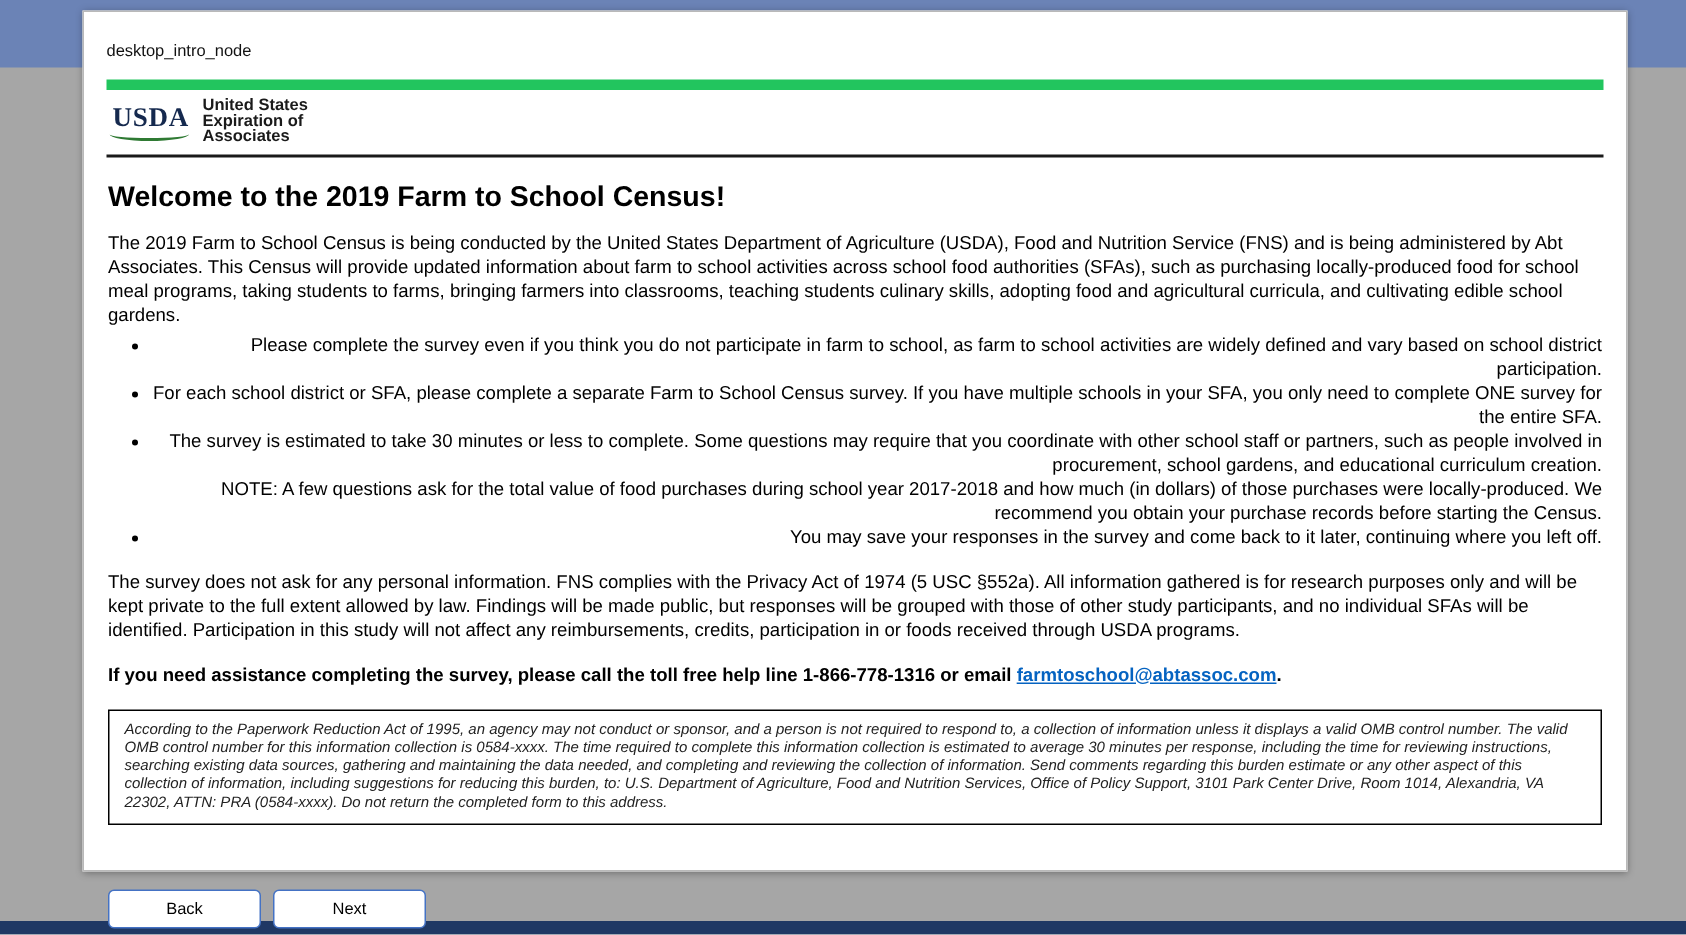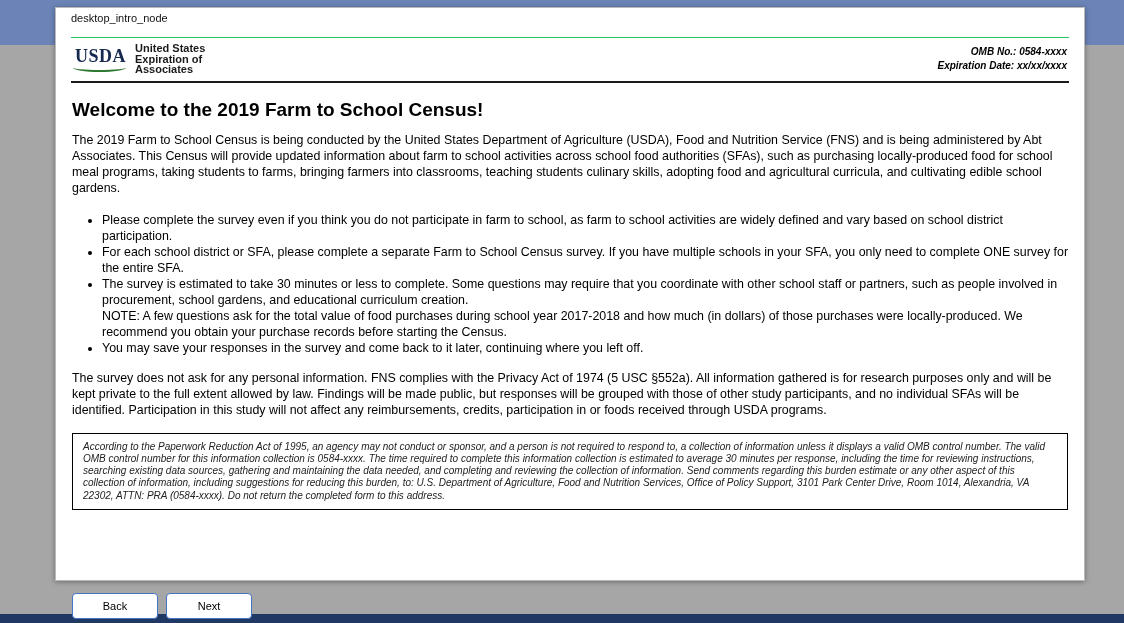--- a/index.html
+++ b/index.html
@@ -18,27 +18,27 @@
     background: #1f3864;
   }
   .card {
     position: absolute; left: 55px; top: 7px; width: 1030px; height: 574px;
     background: #ffffff;
     border: 1px solid #b9b9b9;
     box-shadow: 0 1px 5px rgba(0,0,0,0.35);
     padding: 0 15px;
   }
   .node-label {
-    margin-top: 4px;
+    margin-top: 20px;
     font-size: 11px;
     color: #111;
   }
   .survey-header {
     margin-top: 13px;
-    border-top: 1px solid #22c55e;
+    border-top: 7px solid #22c55e;
     border-bottom: 2px solid #1a1a1a;
     padding: 5px 2px 6px 2px;
     display: flex;
     justify-content: space-between;
     align-items: center;
   }
   .logo { display: flex; align-items: center; gap: 7px; }
   .usda-mark {
     font-family: "Liberation Serif", serif;
     font-weight: bold;
@@ -75,22 +75,23 @@
     color: #000;
     line-height: 16px;
   }
   .content h1 {
     margin-top: 19px;
     font-size: 19px;
     font-weight: bold;
   }
   .content p { margin-top: 14px; }
   .content ul {
-    margin: 16px 0 0 30px;
+    margin: 4px 0 0 30px;
     padding: 0;
+    text-align: right;
   }
   .content ul li {
     white-space: pre-line;
     margin: 0;
   }
   .bold-para { font-weight: bold; }
   a.email-link {
     color: #0563c1;
     text-decoration: underline;
     font-weight: bold;
@@ -103,21 +104,21 @@
     font-size: 10px;
     font-style: italic;
     color: #222;
     line-height: 12.3px;
   }
   .button-row {
     position: absolute; left: 72px; top: 593px;
     display: flex; gap: 8px;
   }
   .nav-button {
-    width: 86px; height: 26px;
+    width: 102px; height: 26px;
     background: #ffffff;
     border: 1px solid #4472c4;
     border-radius: 4px;
     font-family: "Liberation Sans", sans-serif;
     font-size: 11px;
     color: #000;
     cursor: pointer;
   }
 </style>
 </head>
@@ -132,37 +133,34 @@
 
   <div class="survey-header">
     <div class="logo">
       <span class="usda-mark">USDA</span>
       <span class="org-lines">
         <span>United States</span><br>
         <span>Expiration of</span><br>
         <span>Associates</span>
       </span>
     </div>
-    <div class="omb-block">
-      <div>OMB No.: 0584-xxxx</div>
-      <div>Expiration Date: xx/xx/xxxx</div>
-    </div>
   </div>
 
   <div class="content">
     <h1>Welcome to the 2019 Farm to School Census!</h1>
     <p>The 2019 Farm to School Census is being conducted by the United States Department of Agriculture (USDA), Food and Nutrition Service (FNS) and is being administered by Abt Associates. This Census will provide updated information about farm to school activities across school food authorities (SFAs), such as purchasing locally-produced food for school meal programs, taking students to farms, bringing farmers into classrooms, teaching students culinary skills, adopting food and agricultural curricula, and cultivating edible school gardens.</p>
     <ul>
         <li>Please complete the survey even if you think you do not participate in farm to school, as farm to school activities are widely defined and vary based on school district participation.</li>
         <li>For each school district or SFA, please complete a separate Farm to School Census survey. If you have multiple schools in your SFA, you only need to complete ONE survey for the entire SFA.</li>
         <li>The survey is estimated to take 30 minutes or less to complete. Some questions may require that you coordinate with other school staff or partners, such as people involved in procurement, school gardens, and educational curriculum creation.
 NOTE: A few questions ask for the total value of food purchases during school year 2017-2018 and how much (in dollars) of those purchases were locally-produced. We recommend you obtain your purchase records before starting the Census.</li>
         <li>You may save your responses in the survey and come back to it later, continuing where you left off.</li>
       </ul>
     <p>The survey does not ask for any personal information. FNS complies with the Privacy Act of 1974 (5 USC §552a). All information gathered is for research purposes only and will be kept private to the full extent allowed by law.  Findings will be made public, but responses will be grouped with those of other study participants, and no individual SFAs will be identified. Participation in this study will not affect any reimbursements, credits, participation in or foods received through USDA programs.</p>
+    <p class="bold-para"><span>If you need assistance completing the survey, please call the toll free help line 1-866-778-1316 or email </span><a class="email-link" href="#">farmtoschool@abtassoc.com</a><span>.</span></p>
     <div class="pra-box">According to the Paperwork Reduction Act of 1995, an agency may not conduct or sponsor, and a person is not required to respond to, a collection of information unless it displays a valid OMB control number. The valid OMB control number for this information collection is 0584-xxxx. The time required to complete this information collection is estimated to average 30 minutes per response, including the time for reviewing instructions, searching existing data sources, gathering and maintaining the data needed, and completing and reviewing the collection of information. Send comments regarding this burden estimate or any other aspect of this collection of information, including suggestions for reducing this burden, to: U.S. Department of Agriculture, Food and Nutrition Services, Office of Policy Support, 3101 Park Center Drive, Room 1014, Alexandria, VA 22302, ATTN: PRA (0584-xxxx). Do not return the completed form to this address.</div>
   </div>
 
 </div>
 
 <div class="button-row">
   <button class="nav-button">Back</button>
   <button class="nav-button">Next</button>
 </div>
 

